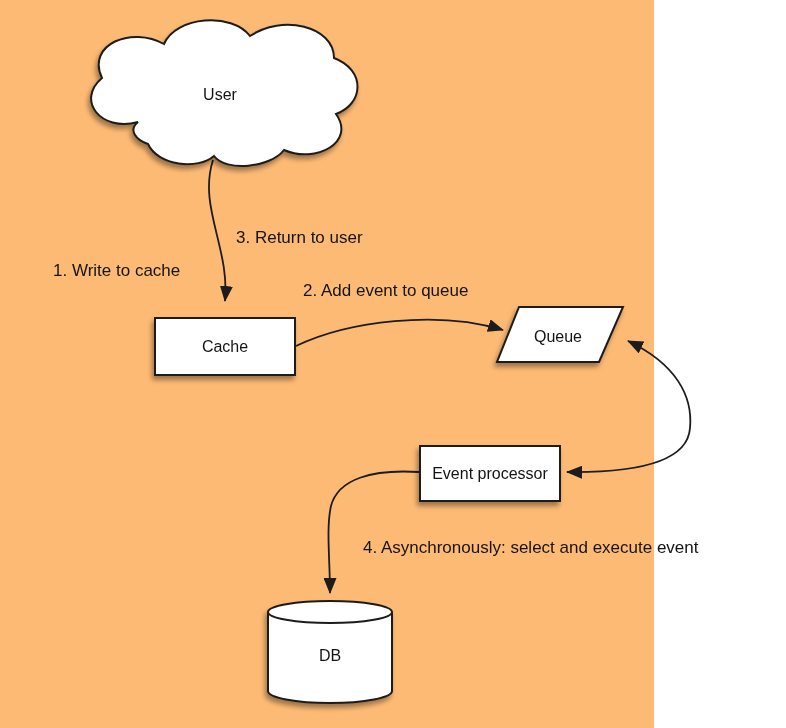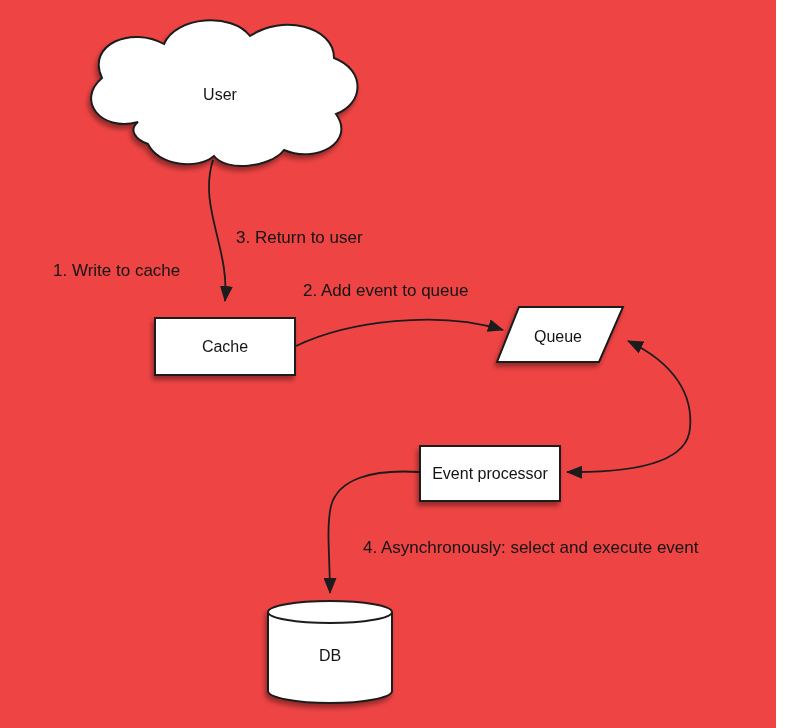--- a/index.html
+++ b/index.html
@@ -4,23 +4,23 @@
 <style>
   html, body {
     margin: 0;
     padding: 0;
     background: #ffffff;
     width: 786px;
     height: 728px;
     overflow: hidden;
   }
   .canvas-wrap {
-    width: 776px;
+    width: 654px;
     height: 728px;
-    background: #ef4444;
+    background: #fdba74;
     text-decoration: underline;
   }
   svg { display: block; }
   .shape {
     fill: #ffffff;
     stroke: #1c1c1c;
     stroke-width: 2;
   }
   .edge {
     fill: none;

